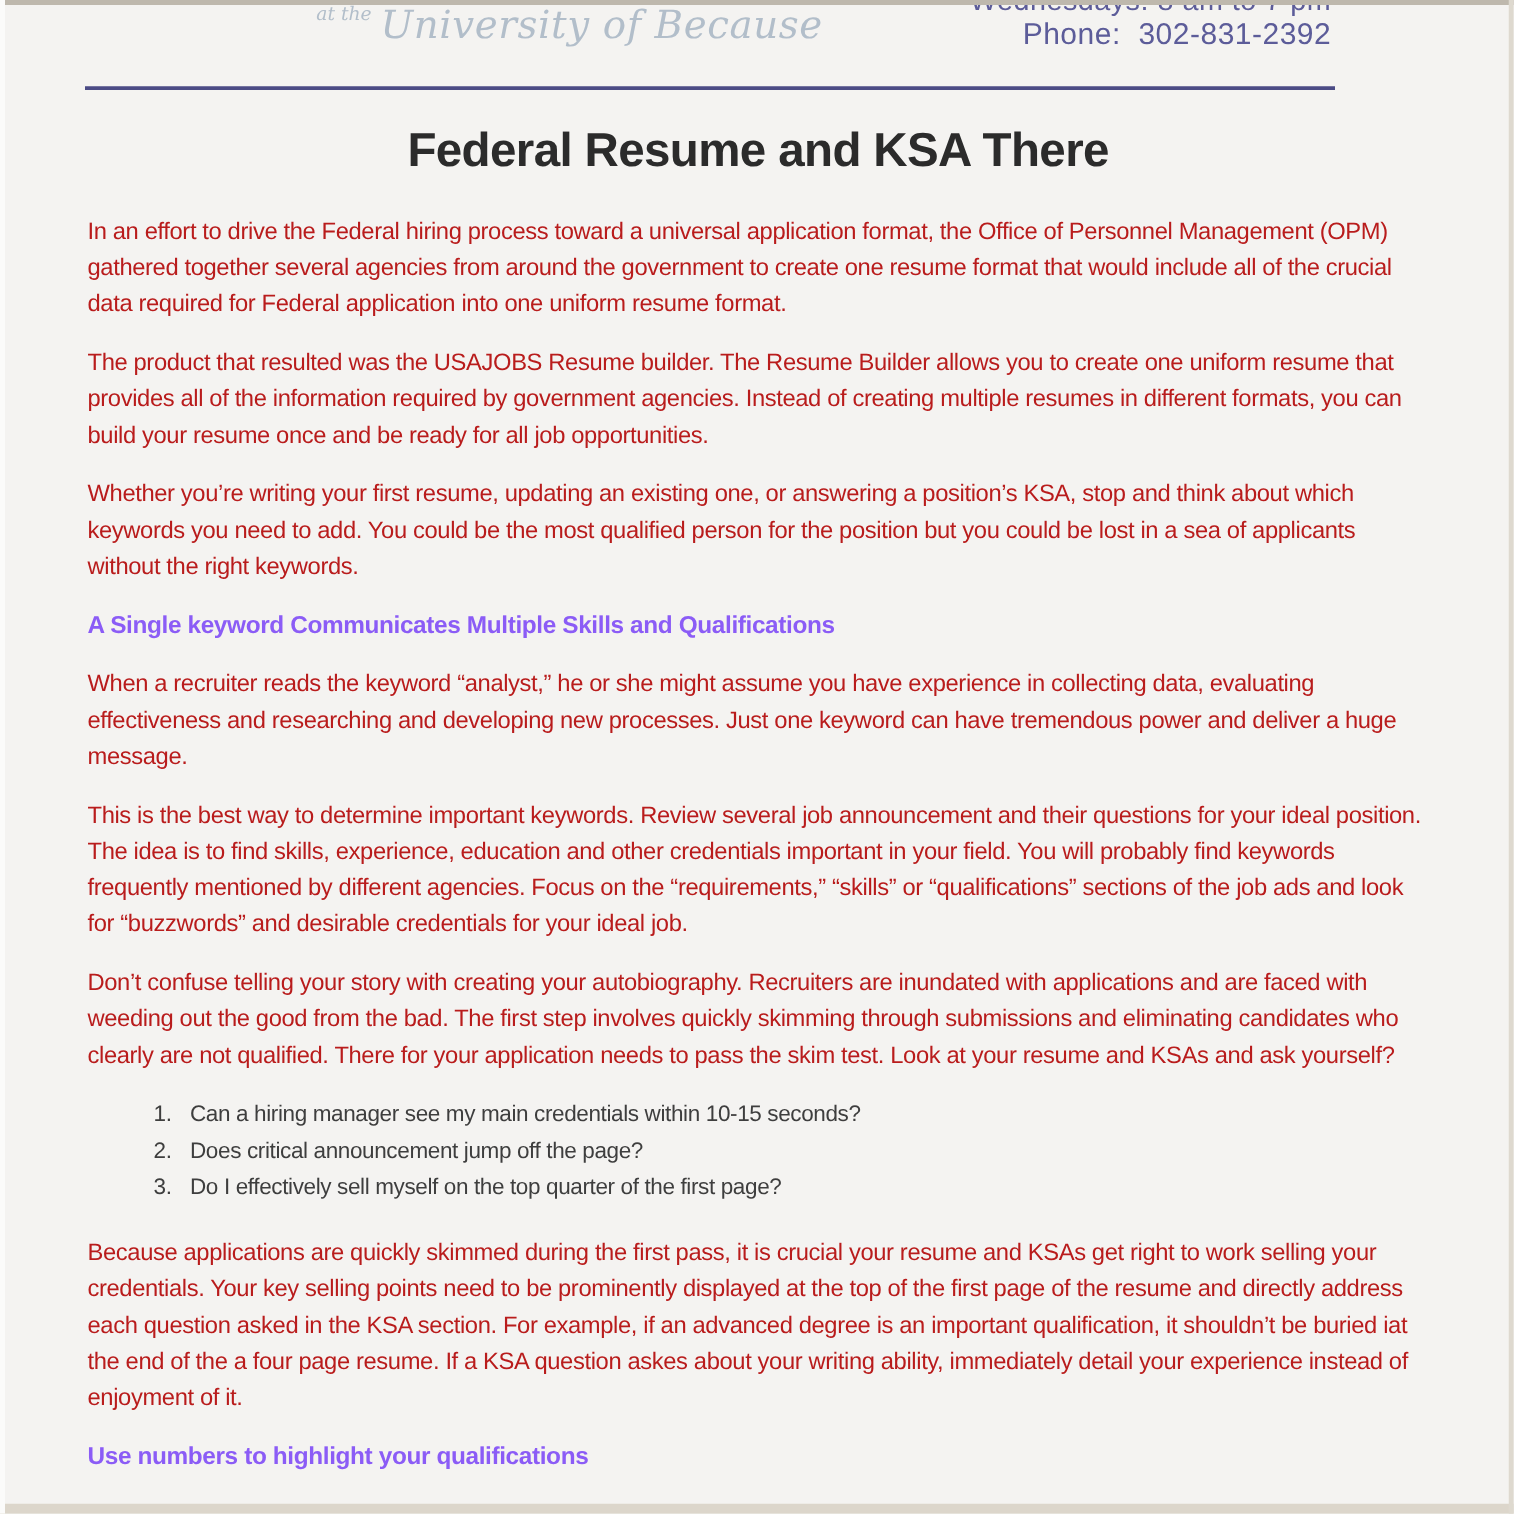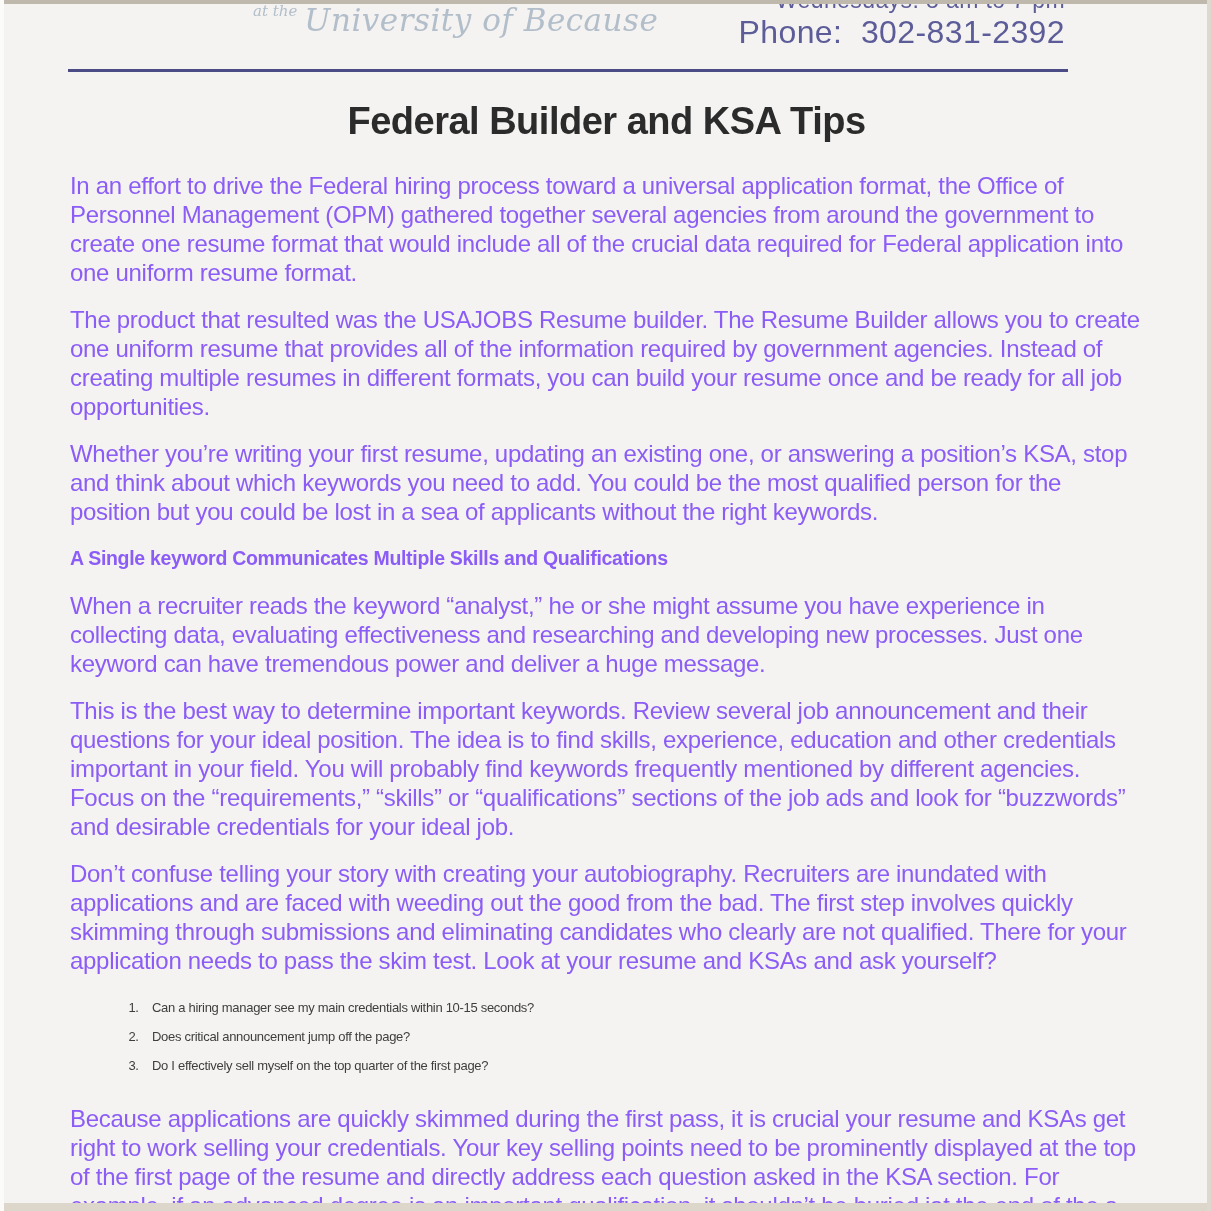--- a/index.html
+++ b/index.html
@@ -22,21 +22,21 @@
   .edge-right  { top: 0; right: 0; width: 4px; height: 1211px; background: #ded9cf; }
 
   
   .hours {
     position: absolute; top: -13px; right: 146px;
     font-size: 23px; color: #5c5c99; white-space: pre;
     letter-spacing: 0.4px; z-index: 1;
   }
   .phone {
     position: absolute; top: 14px; right: 146px;
-    font-size: 32px; color: #5c5c99; white-space: pre;
+    font-size: 24px; color: #5c5c99; white-space: pre;
     letter-spacing: 0.4px;
   }
   .logo {
     position: absolute; top: 2px; left: 253px;
     font-family: "DejaVu Serif", serif; font-style: italic;
     color: #b2beca; display: flex; align-items: flex-start; gap: 7px;
   }
   .logo .prefix { font-size: 15px; }
   .logo .name   { font-size: 31px; letter-spacing: 0.5px; }
   .rule {
@@ -46,33 +46,33 @@
 
   
   .content { padding: 100px 68px 0 70px; }
   .doc-title {
     margin: 0 0 28px; text-align: center;
     font-size: 38px; font-weight: bold; color: #2b2b2b;
     letter-spacing: -0.5px;
   }
   .content p {
     margin: 0 0 18px;
-    font-size: 24px; line-height: 29px;
-    color: #8b5cf6; letter-spacing: -0.3px;
+    font-size: 19px; line-height: 29px;
+    color: #b91c1c; letter-spacing: -0.3px;
   }
   .content h2 {
     margin: 0 0 18px;
     font-size: 19.5px; line-height: 29px;
     font-weight: bold; color: #8b5cf6; letter-spacing: -0.3px;
   }
   .content ol {
     margin: 0 0 24px; padding-left: 72px;
   }
   .content li {
-    font-size: 13px; line-height: 29px; color: #3e3e3e;
+    font-size: 18px; line-height: 29px; color: #3e3e3e;
     letter-spacing: -0.3px; padding-left: 10px; margin: 0;
   }
 </style>
 </head>
 <body>
 
 <div class="page">
   <div class="edge edge-top"></div>
   <div class="edge edge-bottom"></div>
   <div class="edge edge-left"></div>
@@ -82,21 +82,21 @@
   <div class="phone">Phone:  302-831-2392</div>
 
   <div class="logo">
     <span class="prefix">at the</span>
     <span class="name">University of Because</span>
   </div>
 
   <div class="rule"></div>
 
   <div class="content">
-    <h1 class="doc-title">Federal Builder and KSA Tips</h1>
+    <h1 class="doc-title">Federal Resume and KSA There</h1>
 
     <p>In an effort to drive the Federal hiring process toward a universal application format, the Office of Personnel Management (OPM) gathered together several agencies from around the government to create one resume format that would include all of the crucial data required for Federal application into one uniform resume format.</p>
     <p>The product that resulted was the USAJOBS Resume builder.  The Resume Builder allows you to create one uniform resume that provides all of the information required by government agencies.  Instead of creating multiple resumes in different formats, you can build your resume once and be ready for all job opportunities.</p>
     <p>Whether you’re writing your first resume, updating an existing one, or answering a position’s KSA, stop and think about which keywords you need to add.  You could be the most qualified person for the position but you could be lost in a sea of applicants without the right keywords.</p>
 
     <h2>A Single keyword Communicates Multiple Skills and Qualifications</h2>
 
     <p>When a recruiter reads the keyword “analyst,” he or she might assume you have experience in collecting data, evaluating effectiveness and researching and developing new processes. Just one keyword can have tremendous power and deliver a huge message.</p>
     <p>This is the best way to determine important keywords.  Review several job announcement and their questions for your ideal position.  The idea is to find skills, experience, education and other credentials important in your field.  You will probably find keywords frequently mentioned by different agencies.  Focus on the “requirements,” “skills” or “qualifications” sections of the job ads and look for “buzzwords” and desirable credentials for your ideal job.</p>
     <p>Don’t confuse telling your story with creating your autobiography.  Recruiters are inundated with applications and are faced with weeding out the good from the bad.  The first step involves quickly skimming through submissions and eliminating candidates who clearly are not qualified.  There for your application needs to pass the skim test.  Look at your resume and KSAs and ask yourself?</p>

